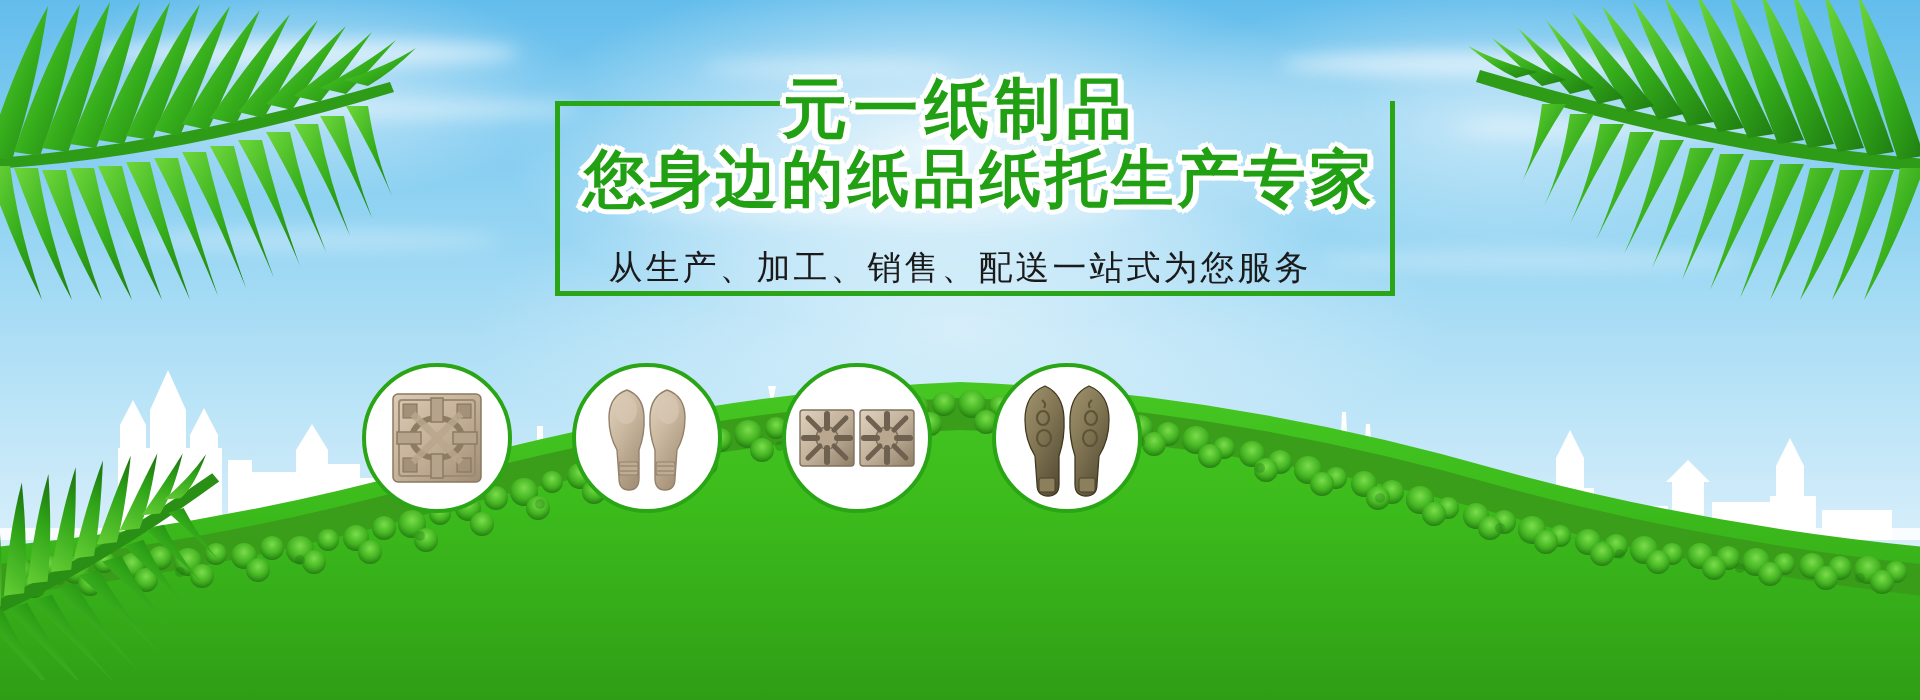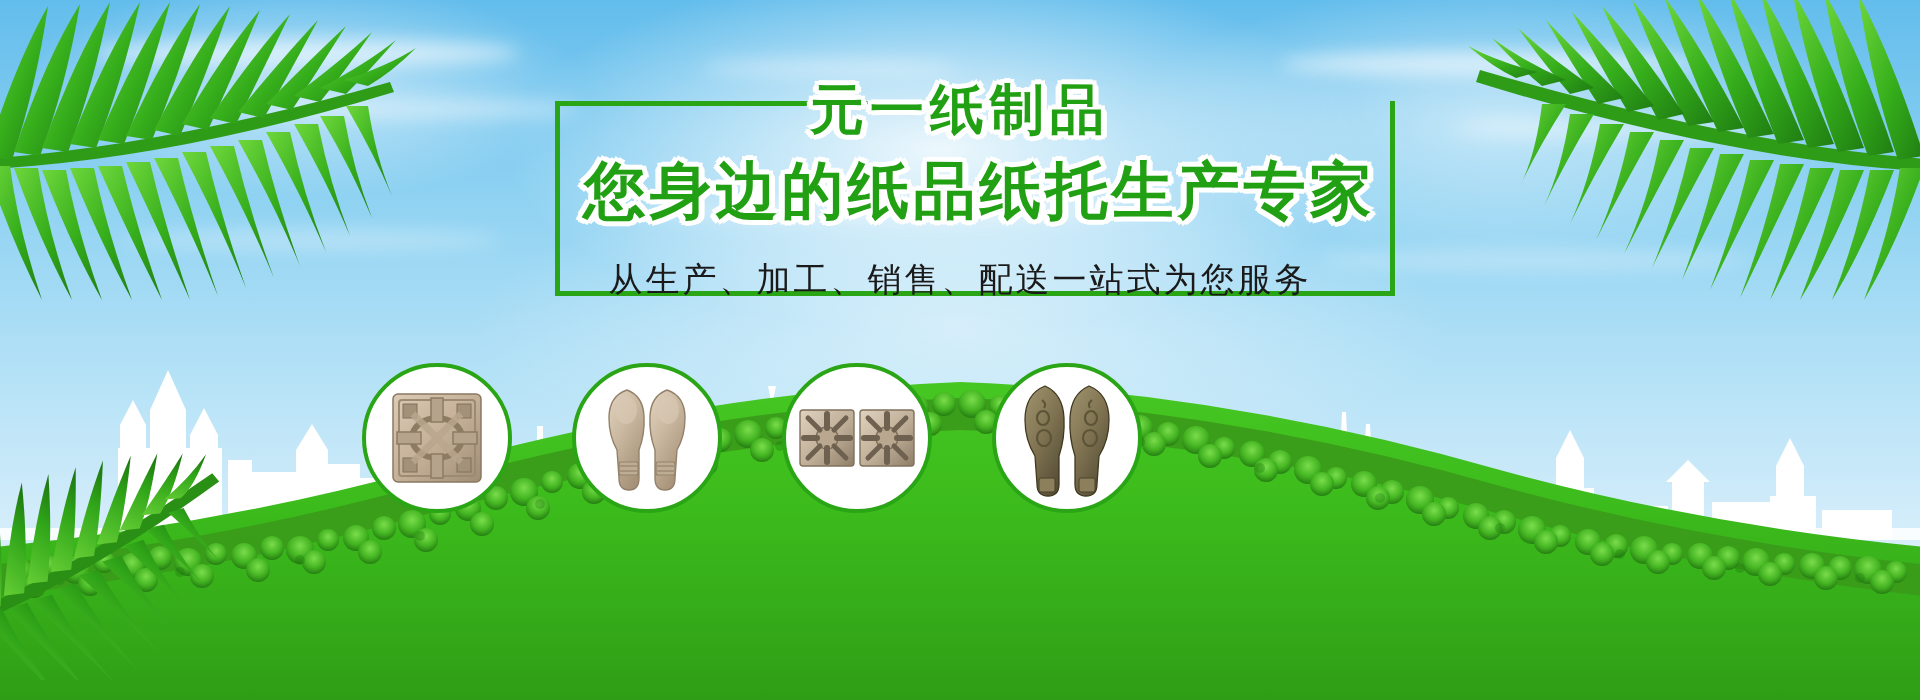--- a/index.html
+++ b/index.html
@@ -50,36 +50,36 @@
   .frame{
     position:absolute;left:555px;top:23px;width:840px;height:195px;
     border:5px solid #2aa515;border-top:none;
     box-sizing:border-box;
   }
   .frame-top-left{position:absolute;left:555px;top:23px;width:330px;height:5px;background:#2aa515;}
   .frame-top-right{position:absolute;left:1390px;top:23px;width:5px;height:5px;background:#2aa515;}
 
   .title-wrap{position:relative;z-index:3;}
   .title1{
-    font-size:54px;line-height:62px;font-weight:bold;color:#22a014;
+    font-size:65px;line-height:62px;font-weight:bold;color:#22a014;
     letter-spacing:6px;
     text-shadow:
       -4px -4px 0 #fff, 4px -4px 0 #fff, -4px 4px 0 #fff, 4px 4px 0 #fff,
       -5px 0 0 #fff, 5px 0 0 #fff, 0 -5px 0 #fff, 0 5px 0 #fff,
       -6px 2px 0 #fff, 6px 2px 0 #fff;
     margin:0;
   }
   .title2{
     font-size:62px;line-height:78px;font-weight:bold;color:#22a014;
     letter-spacing:4px;
     text-shadow:
       -4px -4px 0 #fff, 4px -4px 0 #fff, -4px 4px 0 #fff, 4px 4px 0 #fff,
       -5px 0 0 #fff, 5px 0 0 #fff, 0 -5px 0 #fff, 0 5px 0 #fff,
       -6px 2px 0 #fff, 6px 2px 0 #fff;
-    margin:12px;
+    margin:0;
     padding-left:39px;
   }
   .subtitle{
     position:relative;z-index:3;
     margin:28px 0 0 0;
     font-size:34px;line-height:44px;color:#1a1a1a;letter-spacing:3px;
     font-family:Liberation Serif, serif;
   }
 
   

